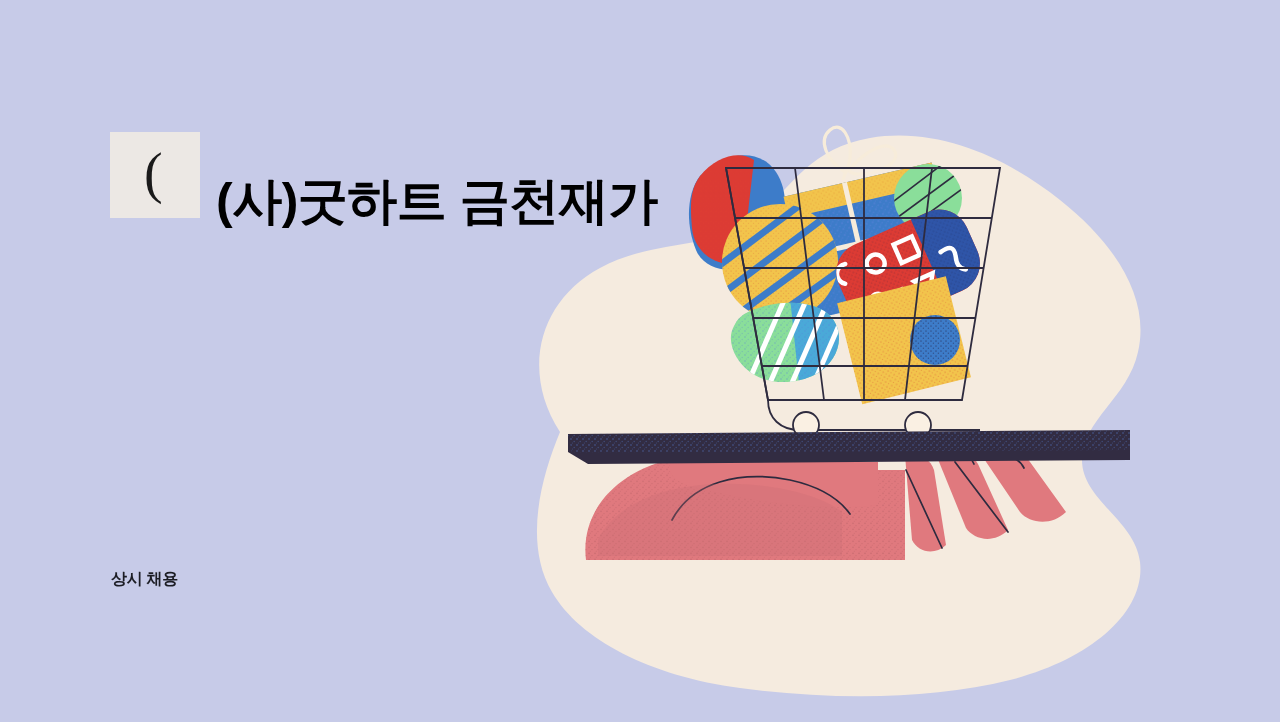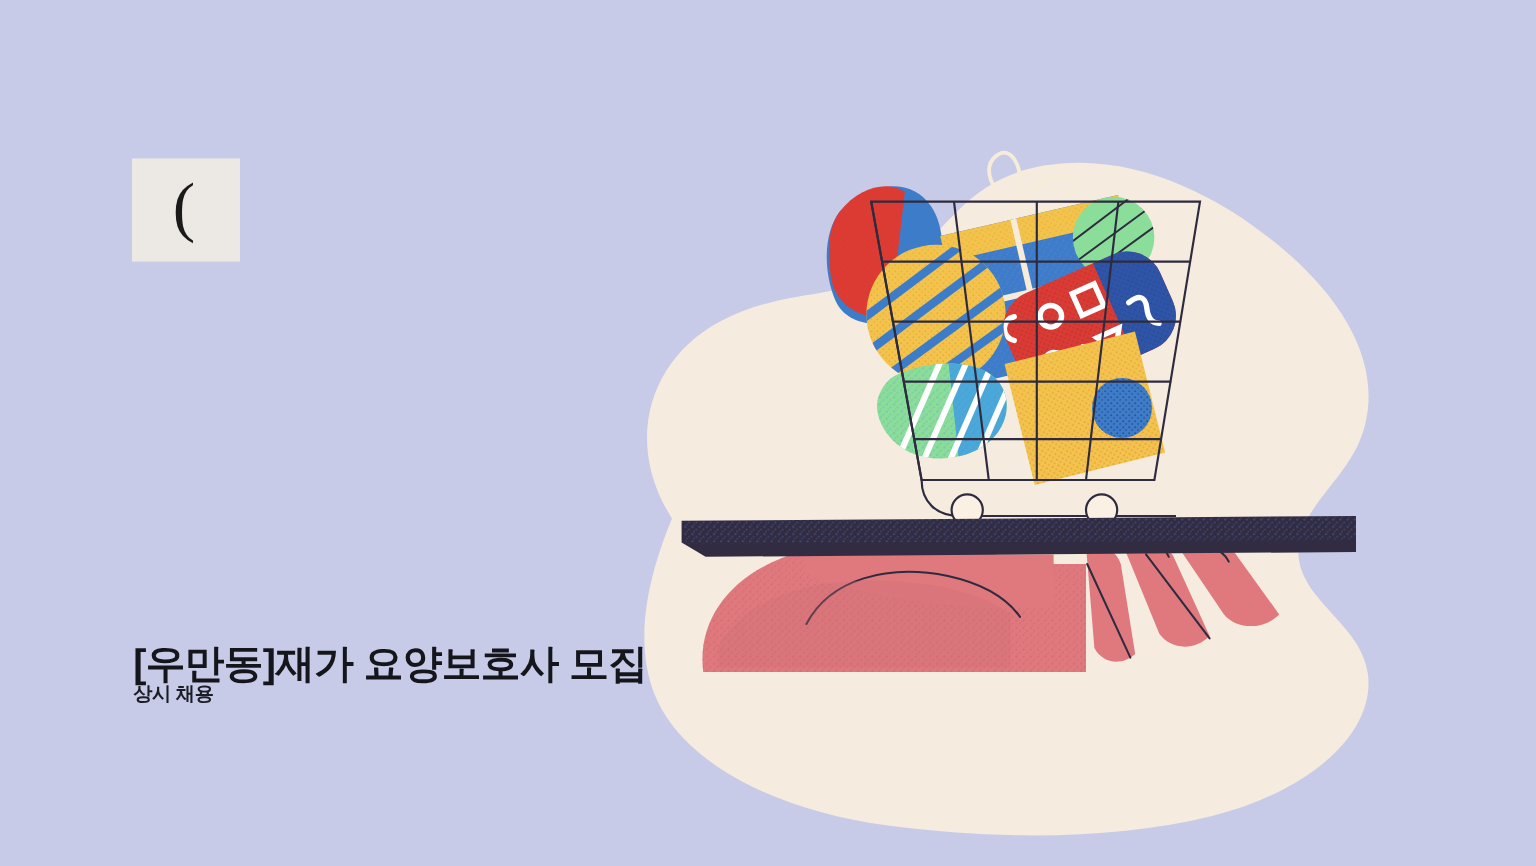--- a/index.html
+++ b/index.html
@@ -343,18 +343,18 @@
     <g>
       <path d="M568,434 L1130,430 L1130,460 L588,464 L568,452 Z" fill="#322c42"></path>
       <path d="M568,434 L1130,430 L1130,450 L572,453 Z" fill="url(#spk-blue)" opacity="0.95" mask="url(#m-fade-up)"></path>
     </g>
   </svg>
 
   <div id="company-logo">
     <span class="logo-text">(</span>
   </div>
 
-
-  <h2 id="job-title">[우만동]재가 요양보호사 모집</h2>
+  <h1 id="company-name">(사)굿하트 금천재가</h1>
+
 
   <div id="employment-type">상시 채용</div>
 
 </div>
 
 </body></html>

